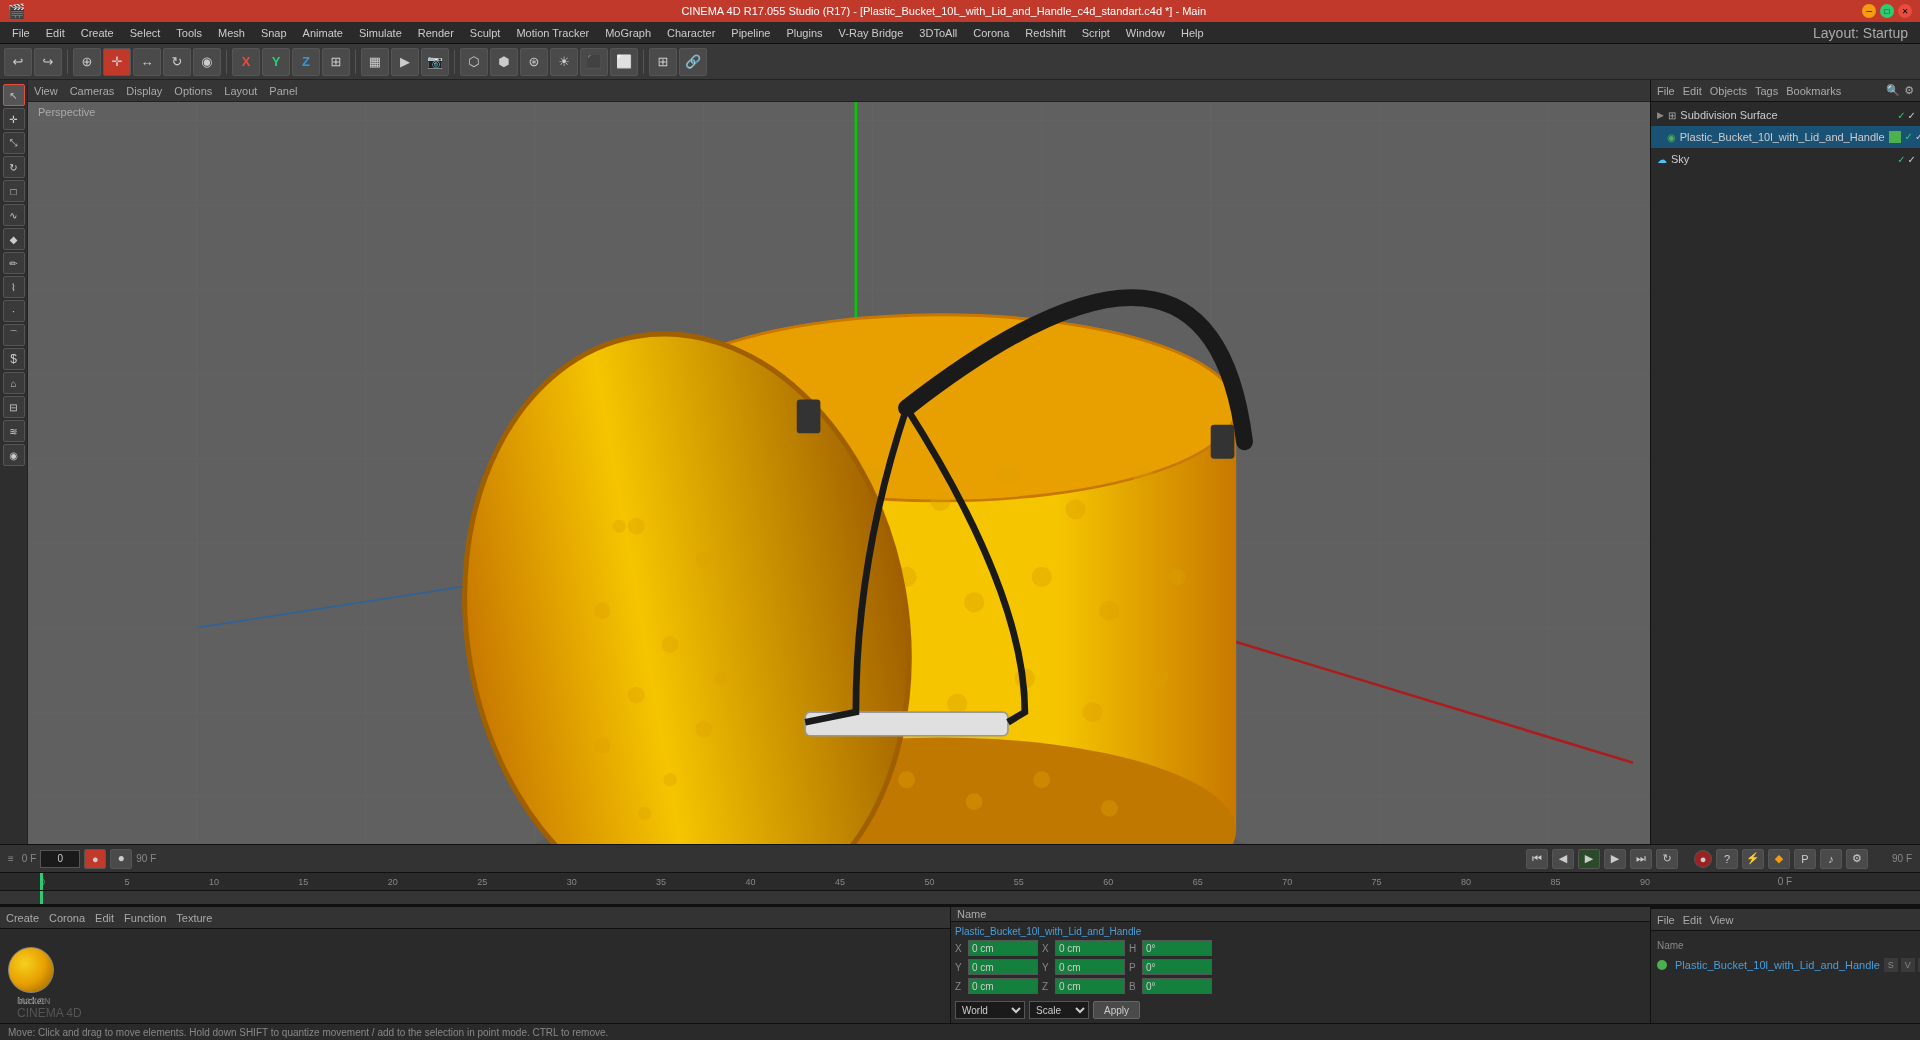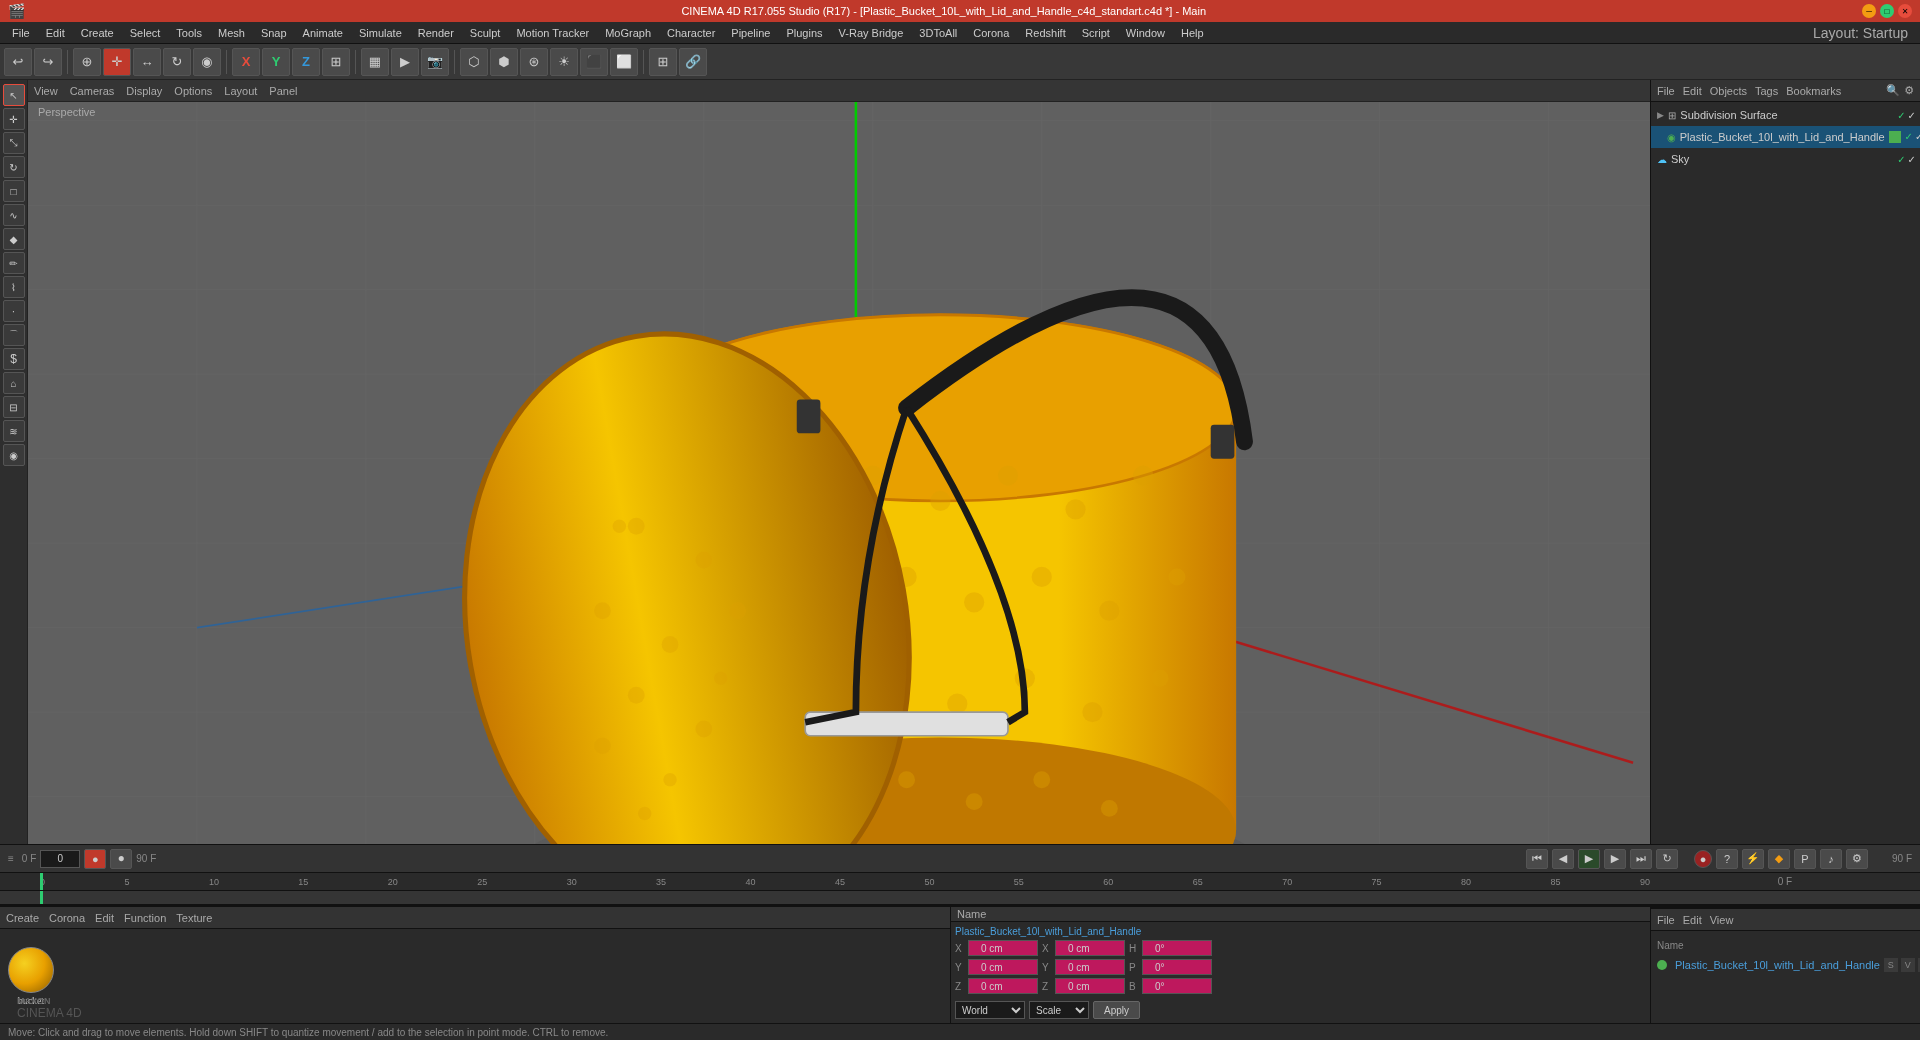--- a/index.html
+++ b/index.html
@@ -154,22 +154,22 @@
       width: 700px; background: #2a2a2a; border-left: 1px solid #111;
       display: flex; flex-direction: column;
     }
     #attr-header {
       height: 22px; background: #333; display: flex; align-items: center;
       padding: 0 6px; gap: 4px; border-bottom: 1px solid #111;
     }
     #attr-header span { font-size: 11px; color: #aaa; cursor: pointer; }
     #attr-content { flex: 1; display: flex; flex-direction: column; padding: 4px; gap: 3px; }
     .attr-row { display: flex; align-items: center; gap: 4px; }
-    .attr-input { width: 70px; height: 16px; background: #be185d; border: 1px solid #555;
-      color: #ccc; font-size: 10px; padding: 0 12px; }
+    .attr-input { width: 70px; height: 16px; background: #15803d; border: 1px solid #555;
+      color: #ccc; font-size: 10px; padding: 0 3px; }
     .attr-coord { display: flex; align-items: center; gap: 3px; }
     .coord-label { font-size: 10px; color: #888; width: 10px; }
     .apply-btn { height: 18px; padding: 0 10px; background: #4a4a4a; border: 1px solid #666;
       color: #ccc; font-size: 10px; cursor: pointer; border-radius: 2px; }
     .world-select { height: 18px; width: 70px; background: #1a1a1a; border: 1px solid #555;
       color: #ccc; font-size: 10px; padding: 0 2px; }
     .scale-select { height: 18px; width: 60px; background: #1a1a1a; border: 1px solid #555;
       color: #ccc; font-size: 10px; padding: 0 2px; }
 
     

